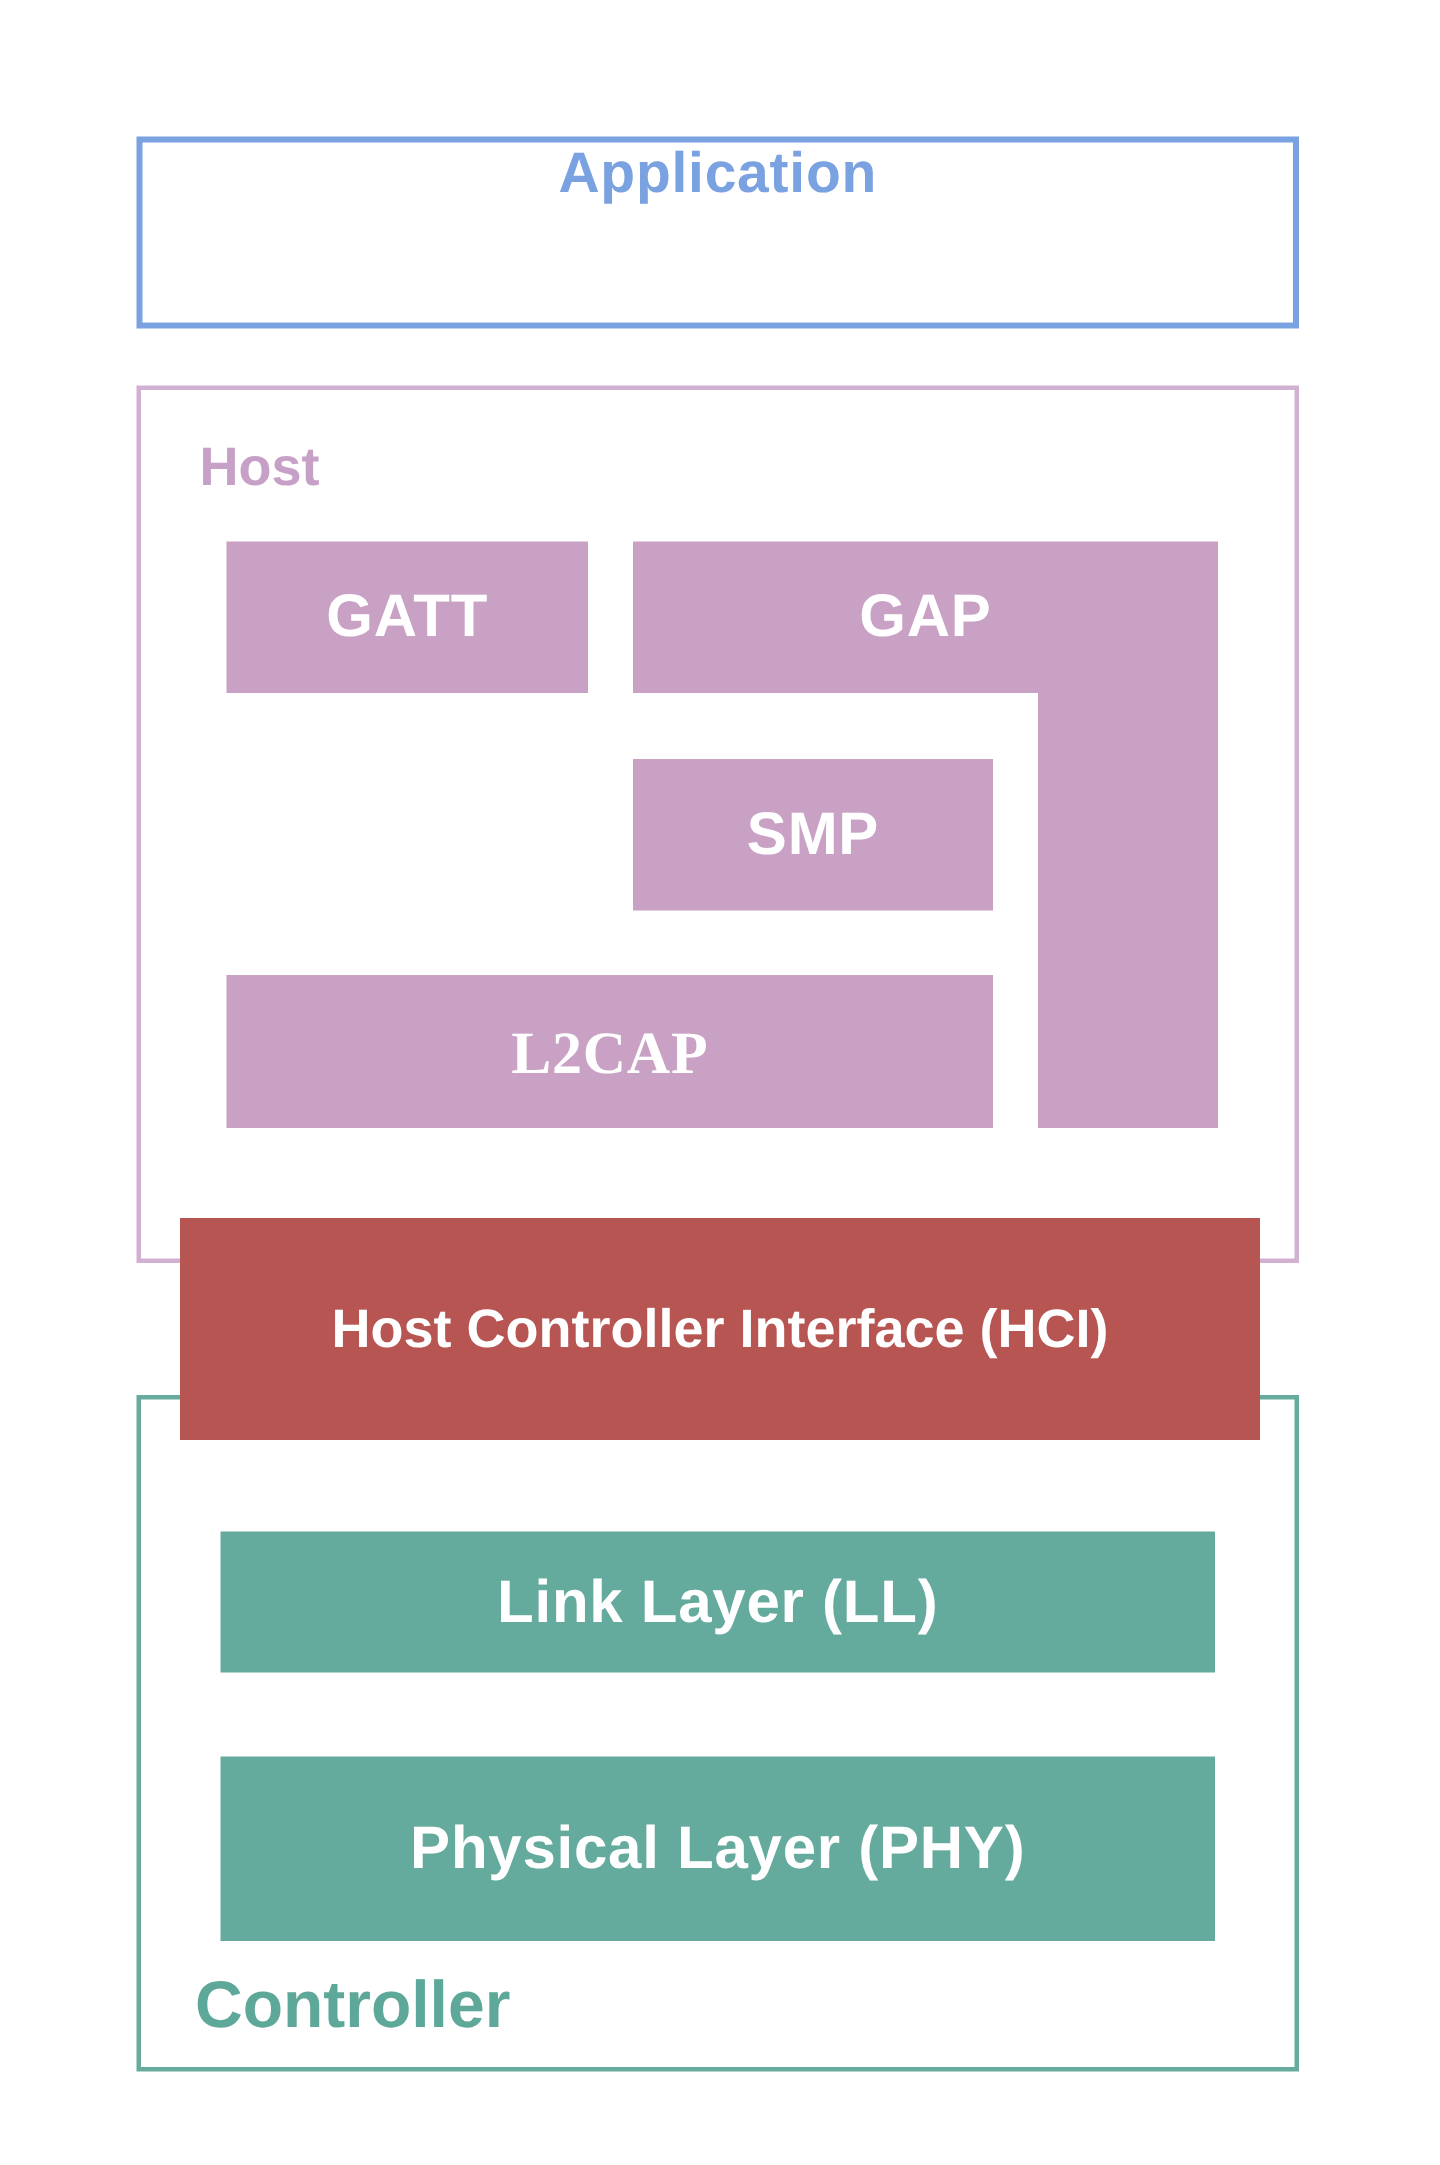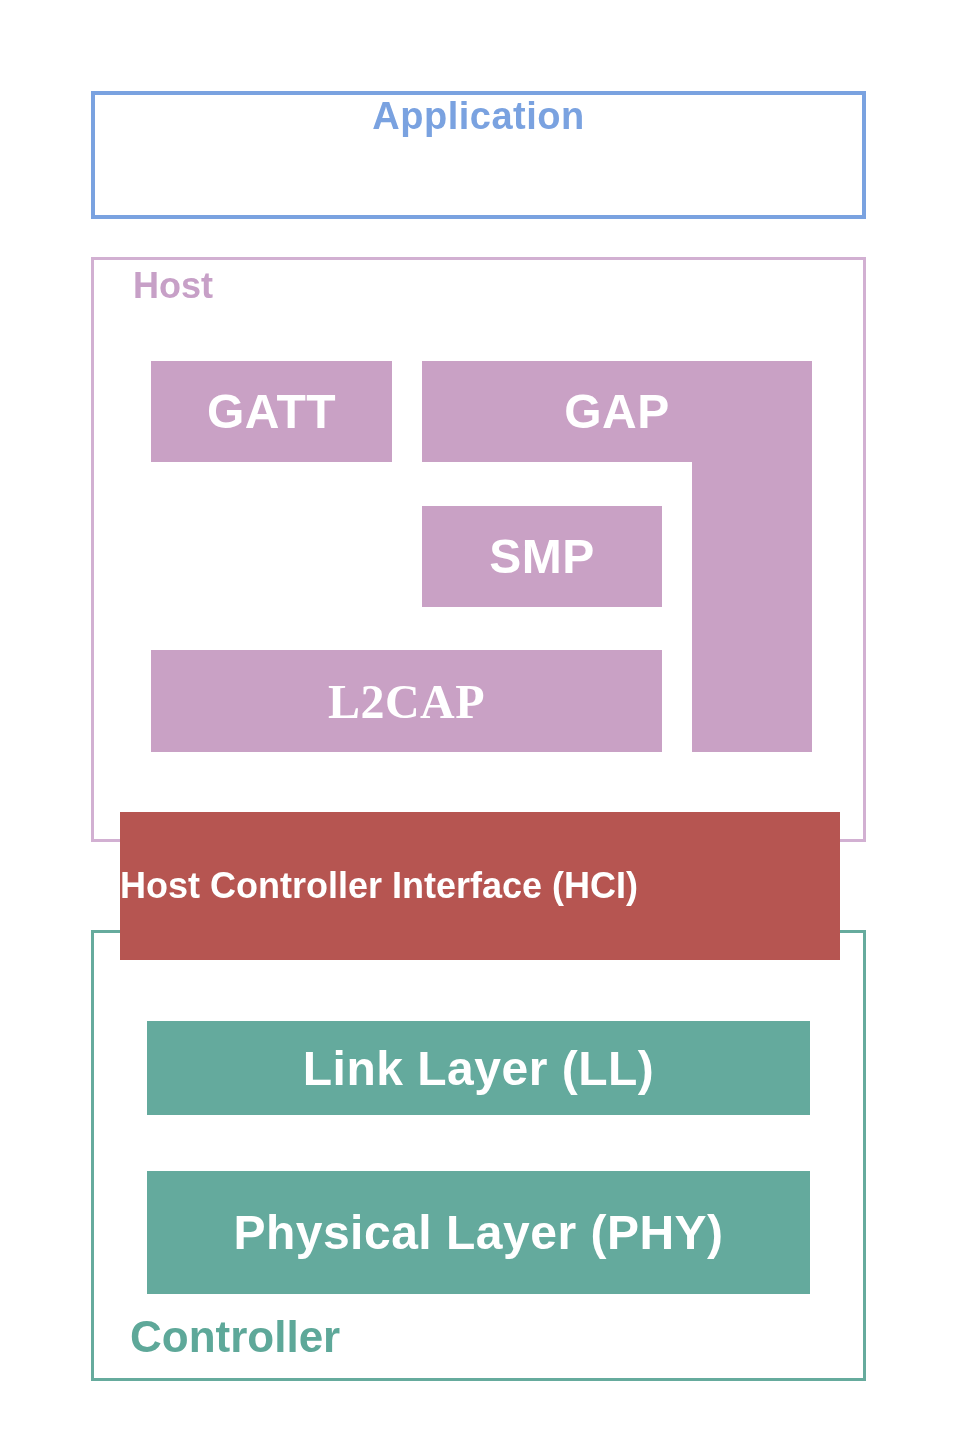--- a/index.html
+++ b/index.html
@@ -36,52 +36,52 @@
   }
   .app-label {
     color: var(--blue); font-weight: bold; font-size: 38px;
     letter-spacing: 0.5px;
   }
   .host-box {
     left: 91px; top: 257px; width: 775px; height: 585px;
     border: 3px solid var(--pink-border);
   }
   .host-label {
-    left: 133px; top: 265px;
+    left: 133px; top: 290px;
     color: var(--pink-label); font-weight: bold; font-size: 36px;
   }
   .controller-box {
     left: 91px; top: 930px; width: 775px; height: 451px;
     border: 3px solid var(--teal-border);
   }
   .controller-label {
     left: 130px; top: 1312px;
     color: var(--teal-label); font-weight: bold; font-size: 44px;
   }
 
   
   .block {
     display: flex; align-items: center; justify-content: center;
-    color: var(--white); font-weight: bold; font-size: 48px;
+    color: var(--white); font-weight: bold; font-size: 40px;
     letter-spacing: 0.5px;
   }
   .mauve { background: var(--mauve); }
   .teal-fill { background: var(--teal); }
 
   .gatt  { left: 151px; top: 361px; width: 241px; height: 101px; }
   .gap-main { left: 422px; top: 361px; width: 390px; height: 101px; }
   .gap-arm  { left: 692px; top: 462px; width: 120px; height: 290px; }
   .att   { left: 151px; top: 506px; width: 241px; height: 101px; }
   .smp   { left: 422px; top: 506px; width: 240px; height: 101px; }
   .l2cap { left: 151px; top: 650px; width: 511px; height: 102px; font-family: Liberation Serif, serif; }
 
   .hci {
     left: 120px; top: 812px; width: 720px; height: 148px;
     background: var(--red); z-index: 5;
-    display: flex; align-items: center; 
+    display: flex; align-items: center; justify-content: center;
     color: var(--white); font-weight: bold; font-size: 36px;
   }
 
   .ll  { left: 147px; top: 1021px; width: 663px; height: 94px; }
   .phy { left: 147px; top: 1171px; width: 663px; height: 123px; }
 </style>
 </head>
 <body>
 
 <div class="canvas">

